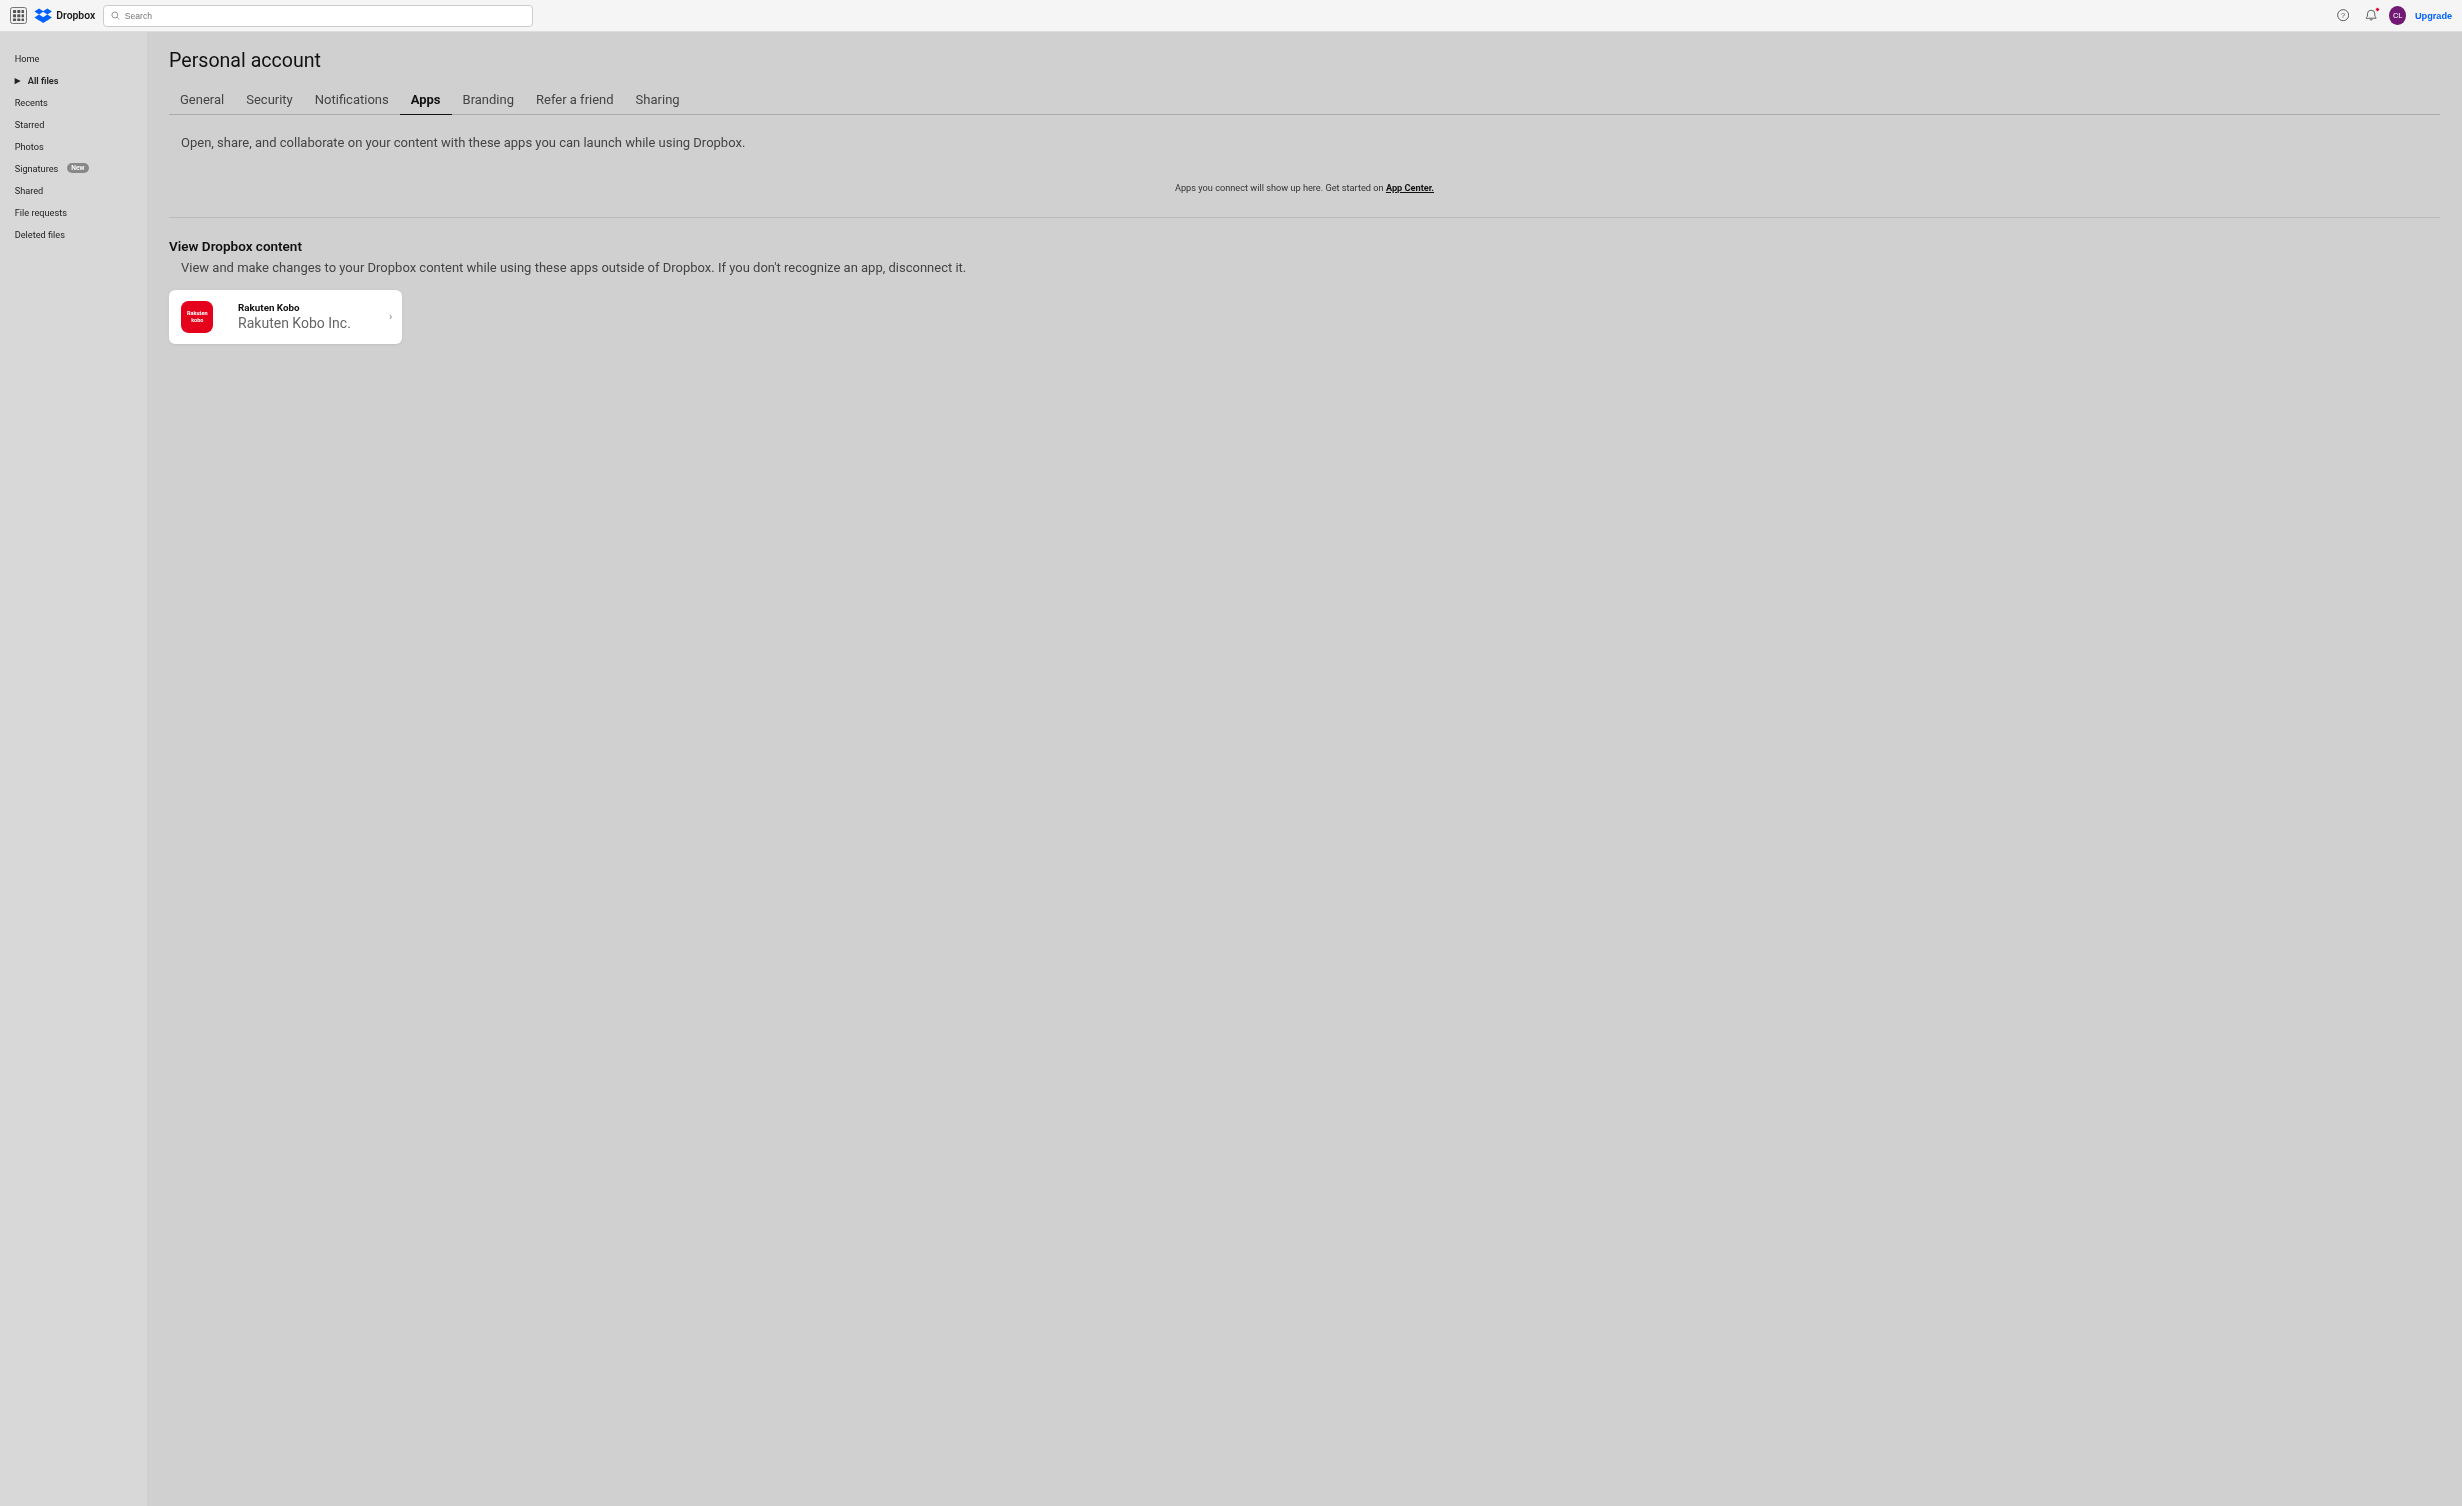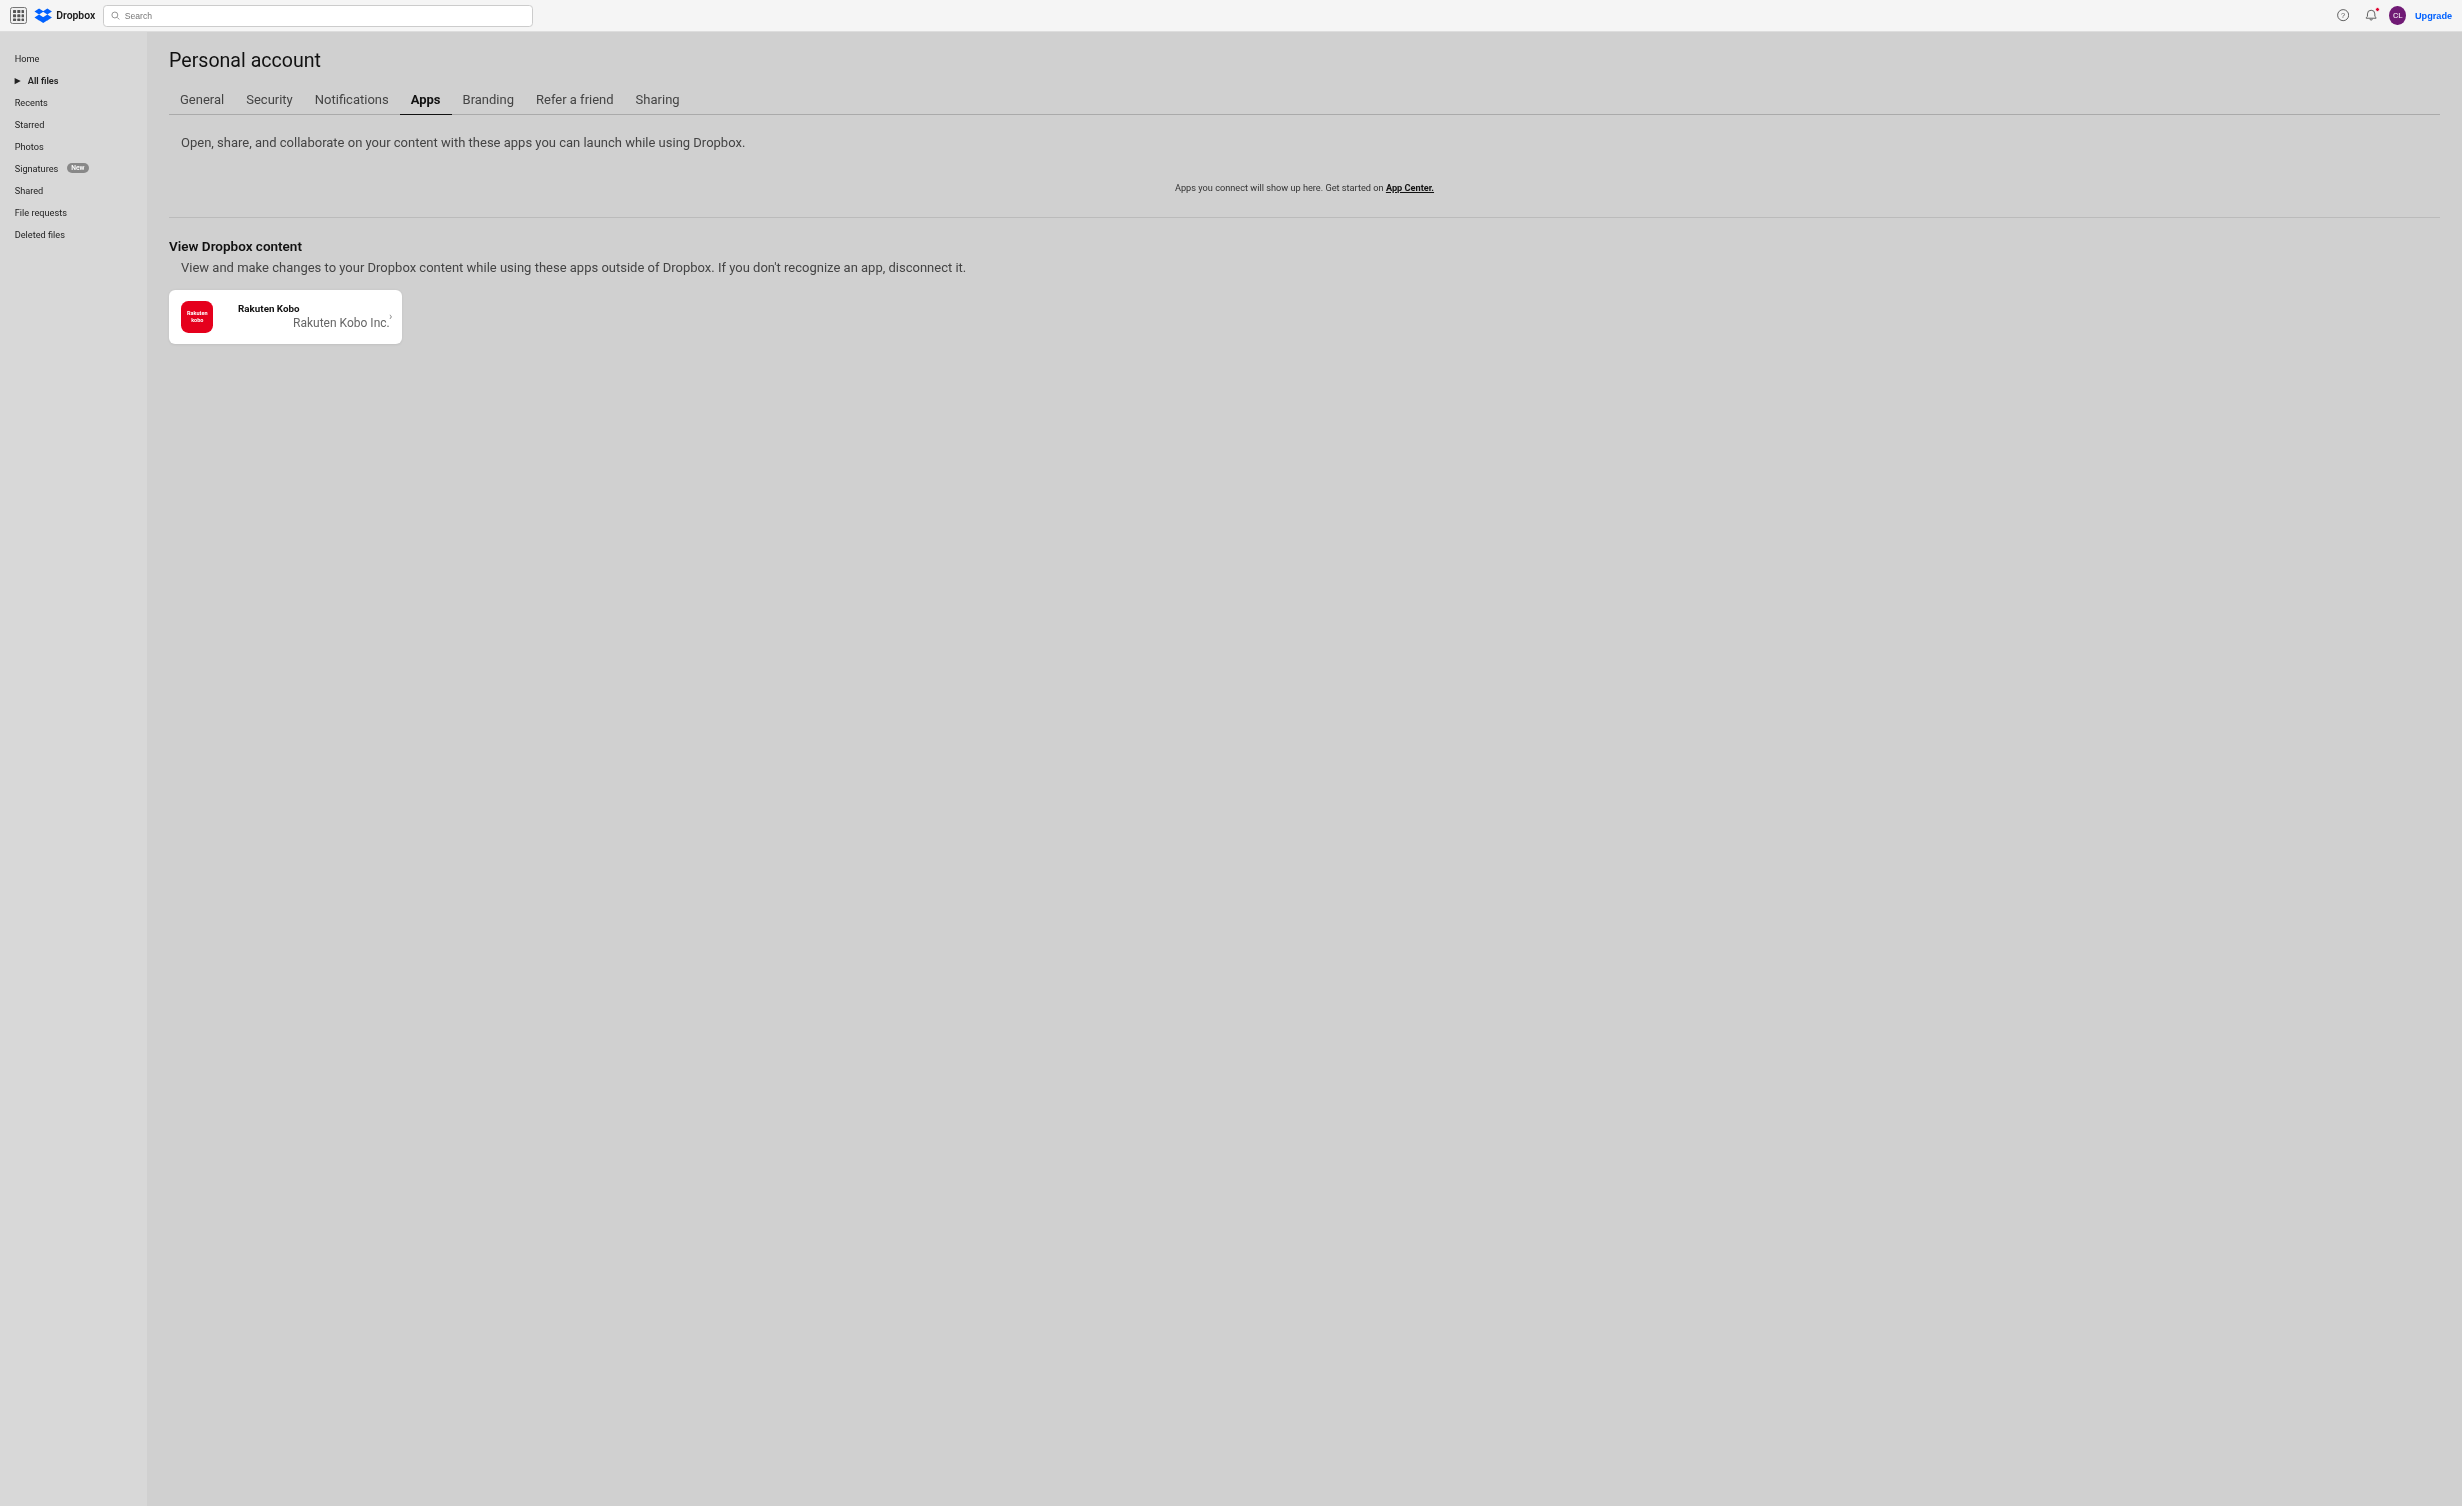--- a/index.html
+++ b/index.html
@@ -230,24 +230,23 @@
       line-height: 1.2;
       text-align: center;
     }
     .app-info { flex: 1; margin-left: 15px; }
     .app-name {
       font-size: 9.8px;
       font-weight: 700;
       color: #111;
     }
     .app-company {
-      font-size: 12px;
+      font-size: 14px;
       color: #666;
       margin-top: 1.2px;
-      text-align: right;
     }
     .app-card-chevron {
       color: #888;
       font-size: 11px;
       position: absolute;
       right: 9.8px;
     }
 
     .view-section {
       margin-top: 4.9px;

